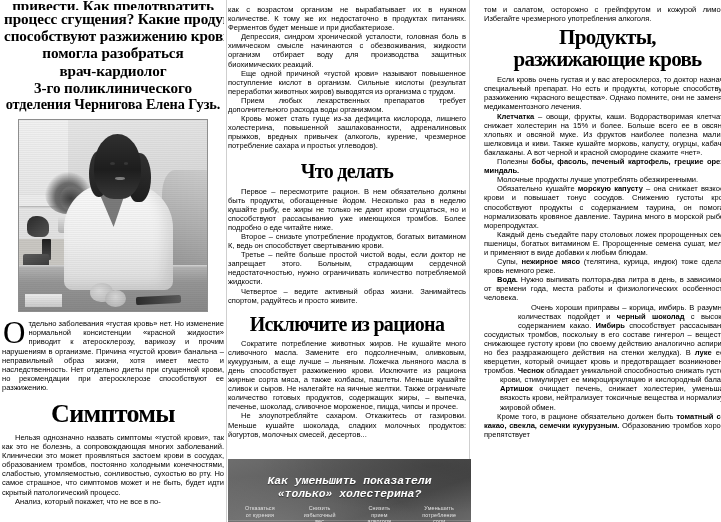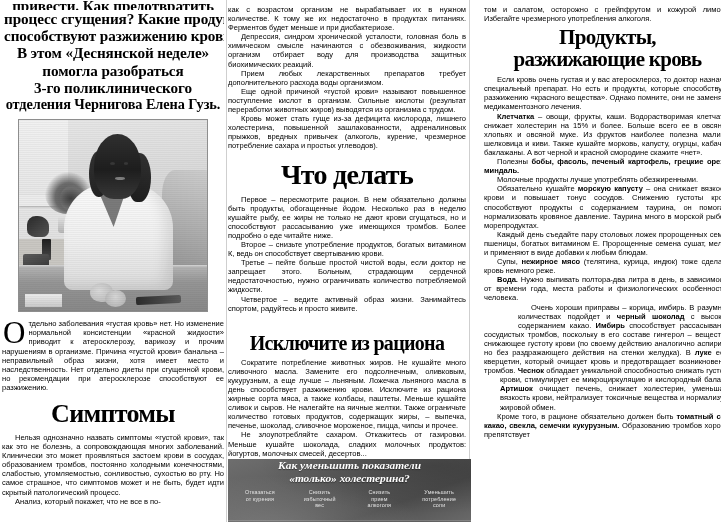--- a/index.html
+++ b/index.html
@@ -221,22 +221,22 @@
 
   
   .head {
     font-family: Liberation Serif, serif;
     font-weight: bold;
     text-align: center;
     letter-spacing: -0.7px;
     line-height: 1.0;
   }
   .head-l  { font-size: 26px; margin: 9px 0 6px; }
-  .head-m  { font-size: 28px;  margin: 10px 0 6px; }
-  .head-m2 { font-size: 20px;  margin: 20px 0 5px; }
+  .head-m  { font-size: 20px;  margin: 10px 0 6px; }
+  .head-m2 { font-size: 20px;  margin: 9px 0 5px; }
   .head-r  { font-size: 21px;  margin: 4px 0 5px; line-height: 21.5px; }
 
   
   .clip-top-line {
     height: 9px;
     overflow: hidden;
     position: relative;
   }
   .clip-top-line > span {
     position: absolute;
@@ -260,27 +260,27 @@
     content: "";
     position: absolute;
     inset: 0;
     background:
       radial-gradient(ellipse at 18% 120%, rgba(255,255,255,.22), rgba(255,255,255,0) 55%),
       radial-gradient(ellipse at 85% 10%, rgba(0,0,0,.22), rgba(0,0,0,0) 60%);
     pointer-events: none;
   }
   .chol-title {
     position: relative;
-    font-family: Liberation Serif, serif;
+    font-family: Liberation Mono, monospace;
     font-style: italic;
     font-weight: bold;
     font-size: 11.4px;
     line-height: 12.6px;
     text-align: center;
-    padding-top: 0;
+    padding-top: 16px;
     text-shadow: 0 1px 1px rgba(0,0,0,.45);
   }
   .chol-items {
     position: relative;
     display: flex;
     margin-top: 5px;
     padding: 0 2px;
   }
   .chol-item {
     flex: 1 1 0;
@@ -319,22 +319,22 @@
 
   <div class="rule-v r1"></div>
   <div class="rule-v r2"></div>
 
   <div class="col col-left">
 
     <div class="deck">
       <span class="ln clip">привести. Как предотвратить</span>
       <span class="ln">процесс сгущения? Какие продукты</span>
       <span class="ln">способствуют разжижению крови?</span>
-      <span class="ln">В этом «Деснянской неделе»</span>
       <span class="ln">помогла разобраться</span>
+      <span class="ln">врач-кардиолог</span>
       <span class="ln">3-го поликлинического</span>
       <span class="ln sm">отделения Чернигова Елена Гузь.</span>
     </div>
 
     <div class="photo-wrap">
       <div class="ph ph-wall"></div>
       <div class="ph ph-wall2"></div>
       <div class="ph ph-sill"></div>
       <div class="ph ph-plant"></div>
       <div class="ph ph-plant2"></div>
@@ -375,22 +375,22 @@
   </div>
 
   <div class="col col-mid">
 
     <div class="body" style="margin-top:-4px;">
       <div class="clip-top-line">
         <span>неполноценным. Количество ферментов уменьшается, так</span>
       </div>
       <p class="noind">как с возрастом организм не вырабатывает их в нужном количестве. К тому же их недостаточно в продуктах питаниях. Ферментов будет меньше и при дисбактериозе.</p>
       <p>Депрессия, синдром хронической усталости, головная боль в химическом смысле начинаются с обезвоживания, жидкости организм отбирает воду для производства защитных биохимических реакций.</p>
+      <p>Еще одной причиной «густой крови» называют повышенное поступление кислот в организм. Сильные кислоты (результат переработки животных жиров) выводятся из организма с трудом.</p>
       <p>Прием любых лекарственных препаратов требует дополнительного расхода воды организмом.</p>
-      <p>Еще одной причиной «густой крови» называют повышенное поступление кислот в организм. Сильные кислоты (результат переработки животных жиров) выводятся из организма с трудом.</p>
       <p>Кровь может стать гуще из-за дефицита кислорода, лишнего холестерина, повышенной зашлакованности, адреналиновых прыжков, вредных привычек (алкоголь, курение, чрезмерное потребление сахара и простых углеводов).</p>
     </div>
 
     <div class="head head-m">Что делать</div>
 
     <div class="body">
       <p>Первое – пересмотрите рацион. В нем обязательно должны быть продукты, обогащенные йодом. Несколько раз в неделю кушайте рыбу, ее жиры не только не дают крови сгущаться, но и способствуют рассасыванию уже имеющихся тромбов. Более подробно о еде читайте ниже.</p>
       <p>Второе – снизьте употребление продуктов, богатых витамином К, ведь он способствует свертыванию крови.</p>
       <p>Третье – пейте больше простой чистой воды, если доктор не запрещает этого. Больным, страдающим сердечной недостаточностью, нужно ограничивать количество потребляемой жидкости.</p>
       <p>Четвертое – ведите активный образ жизни. Занимайтесь спортом, радуйтесь и просто живите.</p>

